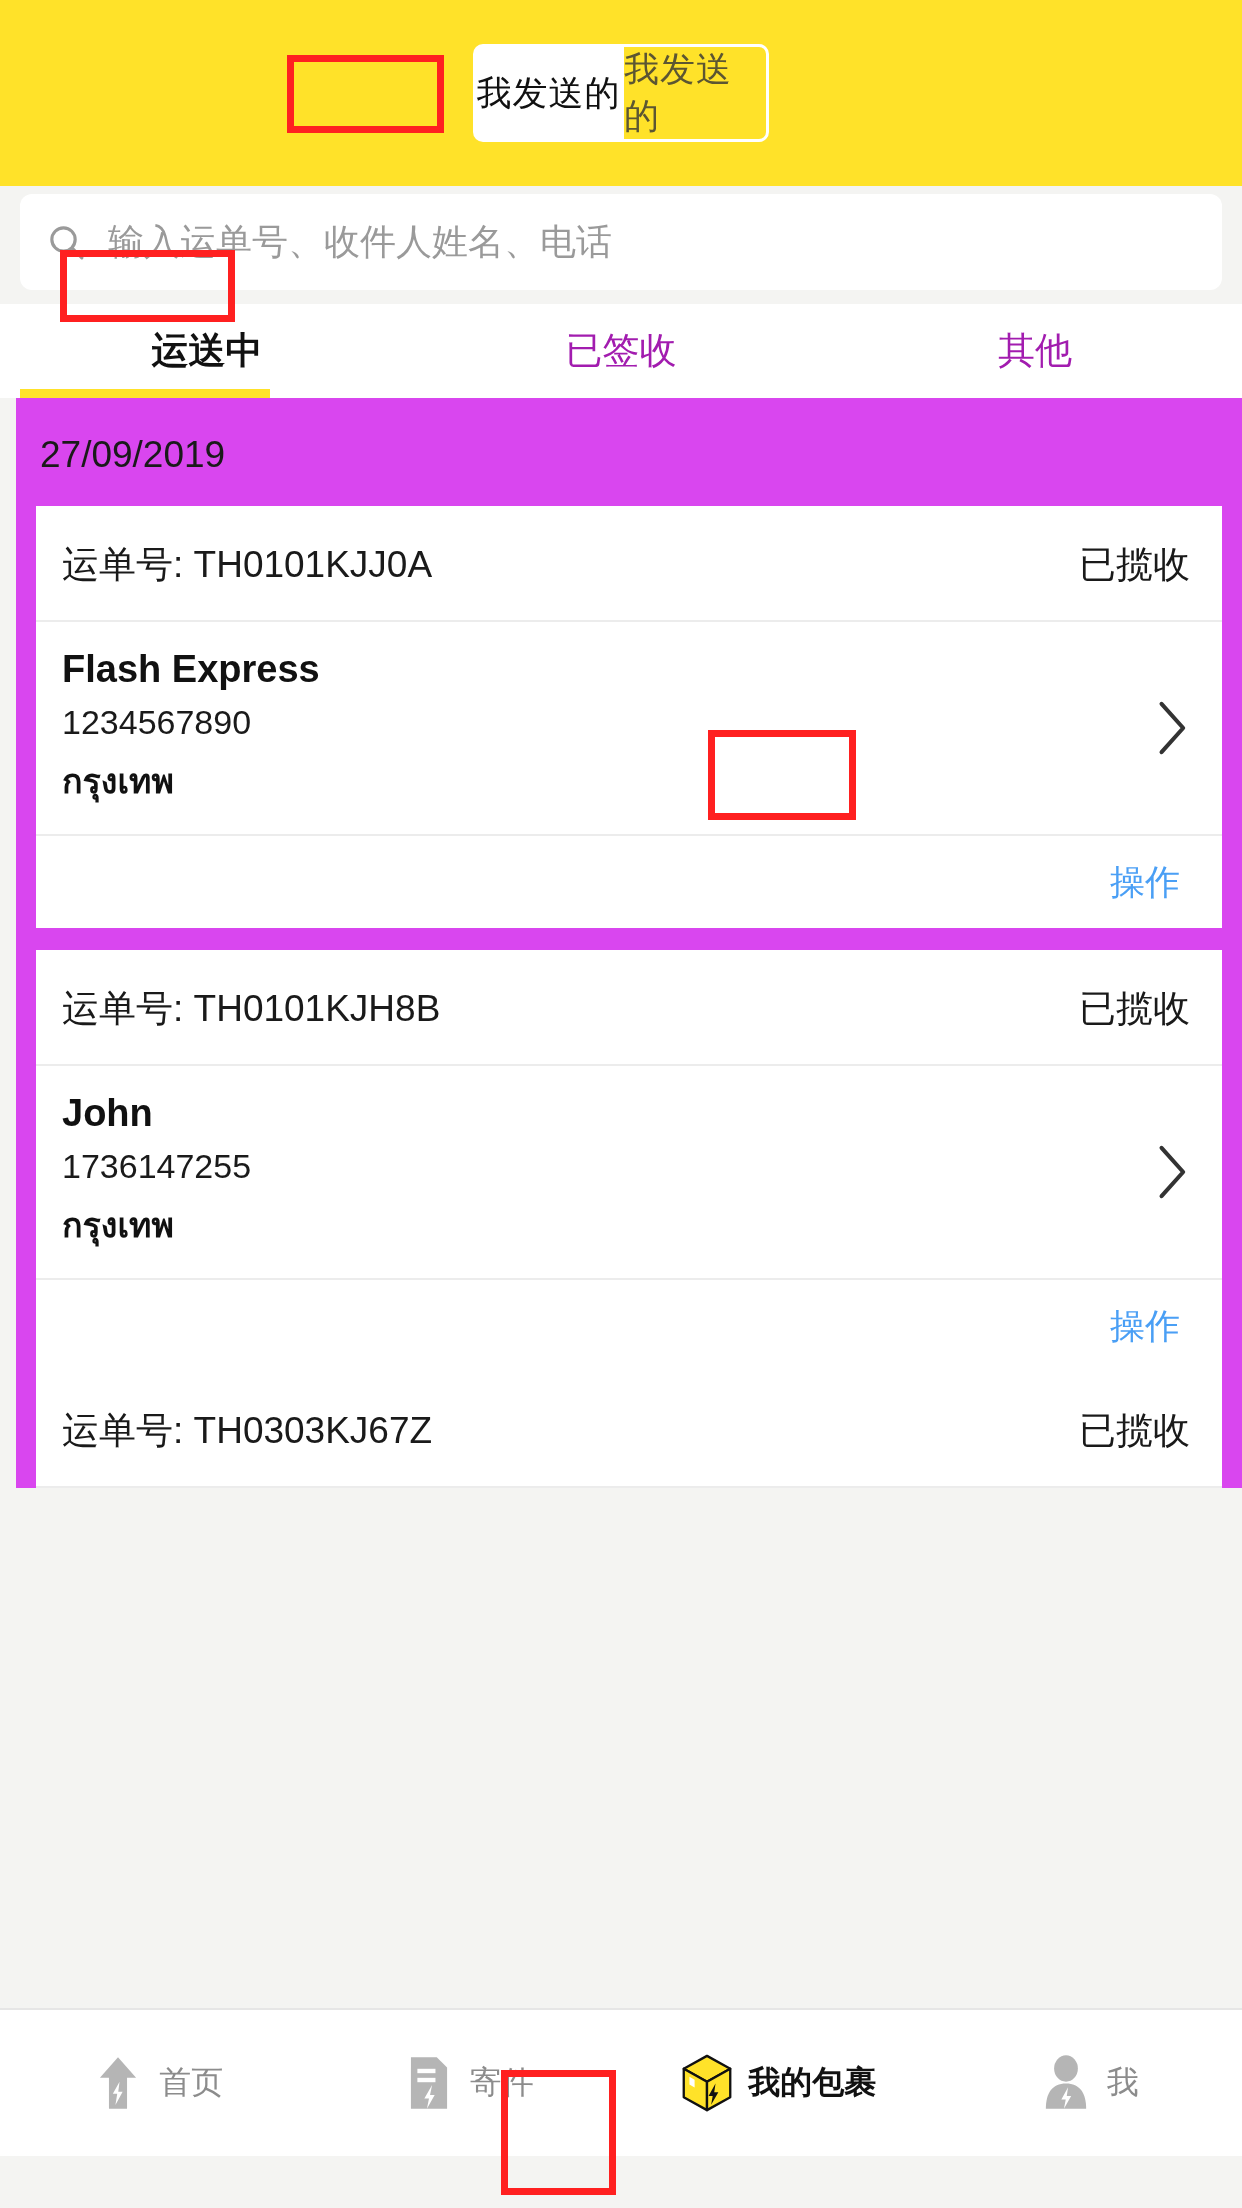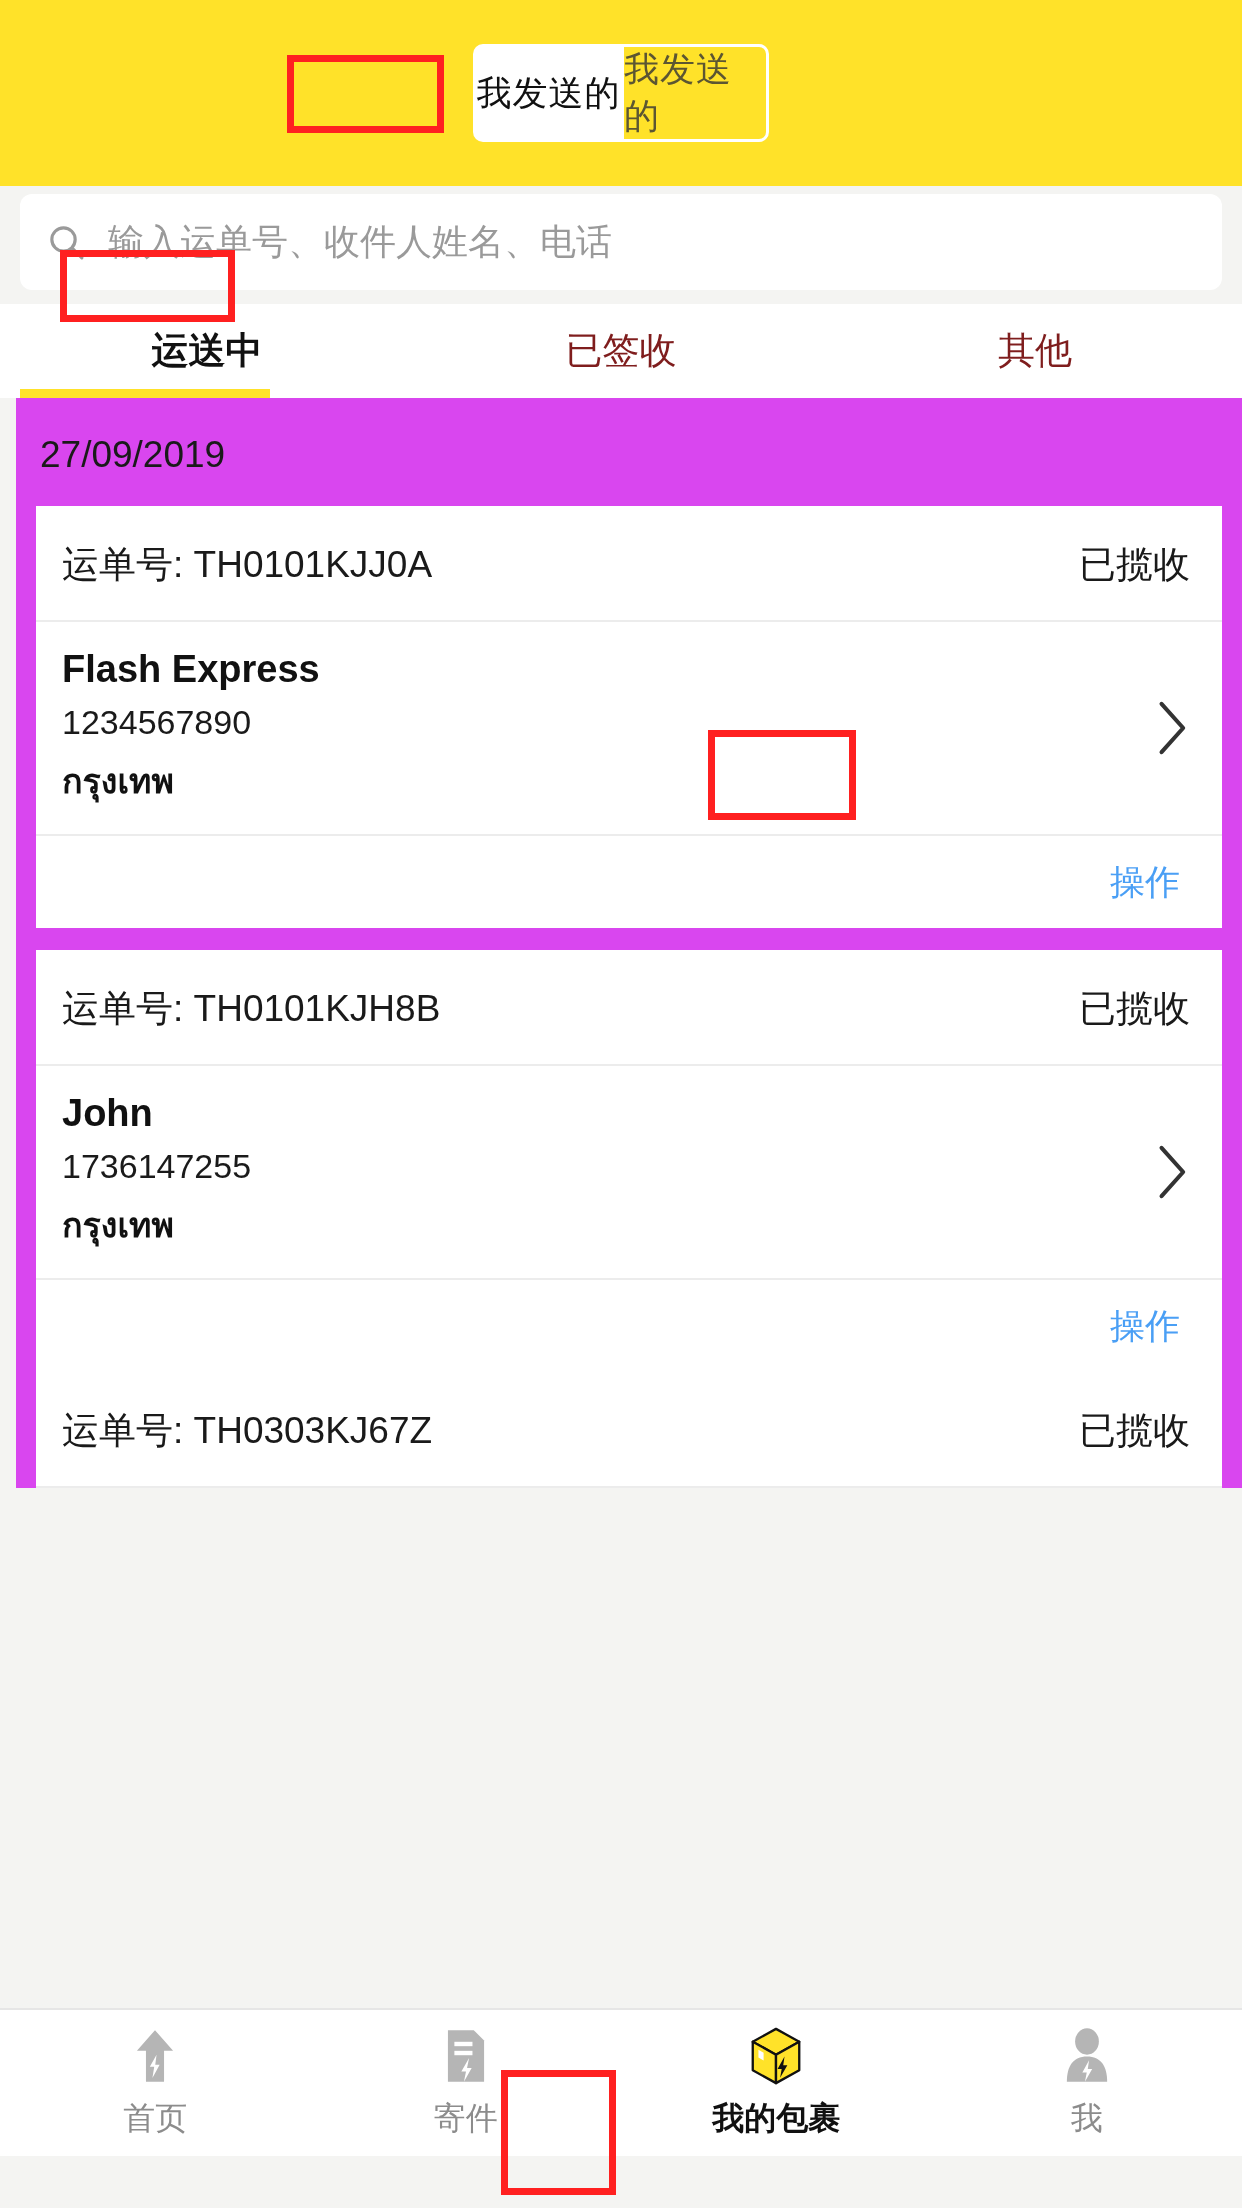--- a/index.html
+++ b/index.html
@@ -45,21 +45,21 @@
   }
   .mag { width:40px; height:40px; flex:none; }
   .search-ph { color:#9a9a9a; font-size:36px; }
 
   
   .tabs {
     height:94px; background:#ffffff; display:flex;
     align-items:center; margin-top:14px; position:relative;
   }
   .tab {
-    flex:1; text-align:center; font-size:37px; color:#7f1d1d;
+    flex:1; text-align:center; font-size:37px; color:#a21caf;
   }
   .tab.active { color:#111; font-weight:bold; }
   .tab-underline {
     position:absolute; left:20px; bottom:0; width:250px; height:9px;
     background:#ffe229;
   }
 
   
   .list { background:#d946ef;margin-left:16px; }
   .date-head {
@@ -92,21 +92,21 @@
   }
   .act-link { font-size:35px; color:#4a9ff5; }
 
   
   .bottom-nav {
     position:absolute; left:0; bottom:0; width:1242px; height:148px;
     background:#ffffff; border-top:2px solid #e6e6e6;
     display:flex; z-index:30;
   }
   .nav-item {
-    flex:1; display:flex; flex-direction:column;
+    flex:1; display:flex; flex-direction:row;
     align-items:center; justify-content:center; gap:10px;
   }
   .nav-ico { width:62px; height:62px; display:block; }
   .nav-lb { font-size:32px; color:#8c8c8c; }
   .nav-item.active .nav-lb { color:#111; font-weight:bold; }
 </style>
 </head>
 <body>
 
 <div id="app">

